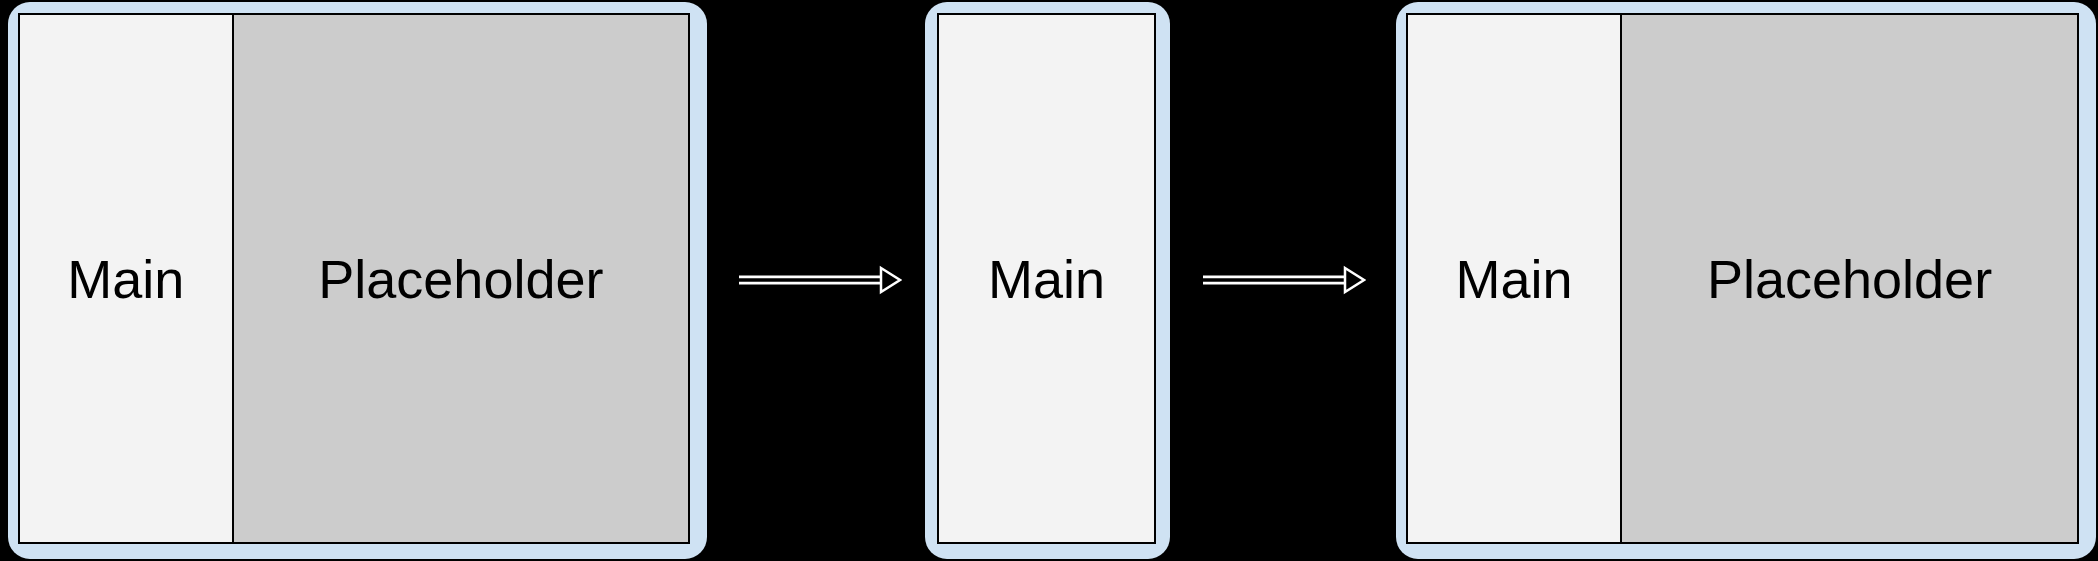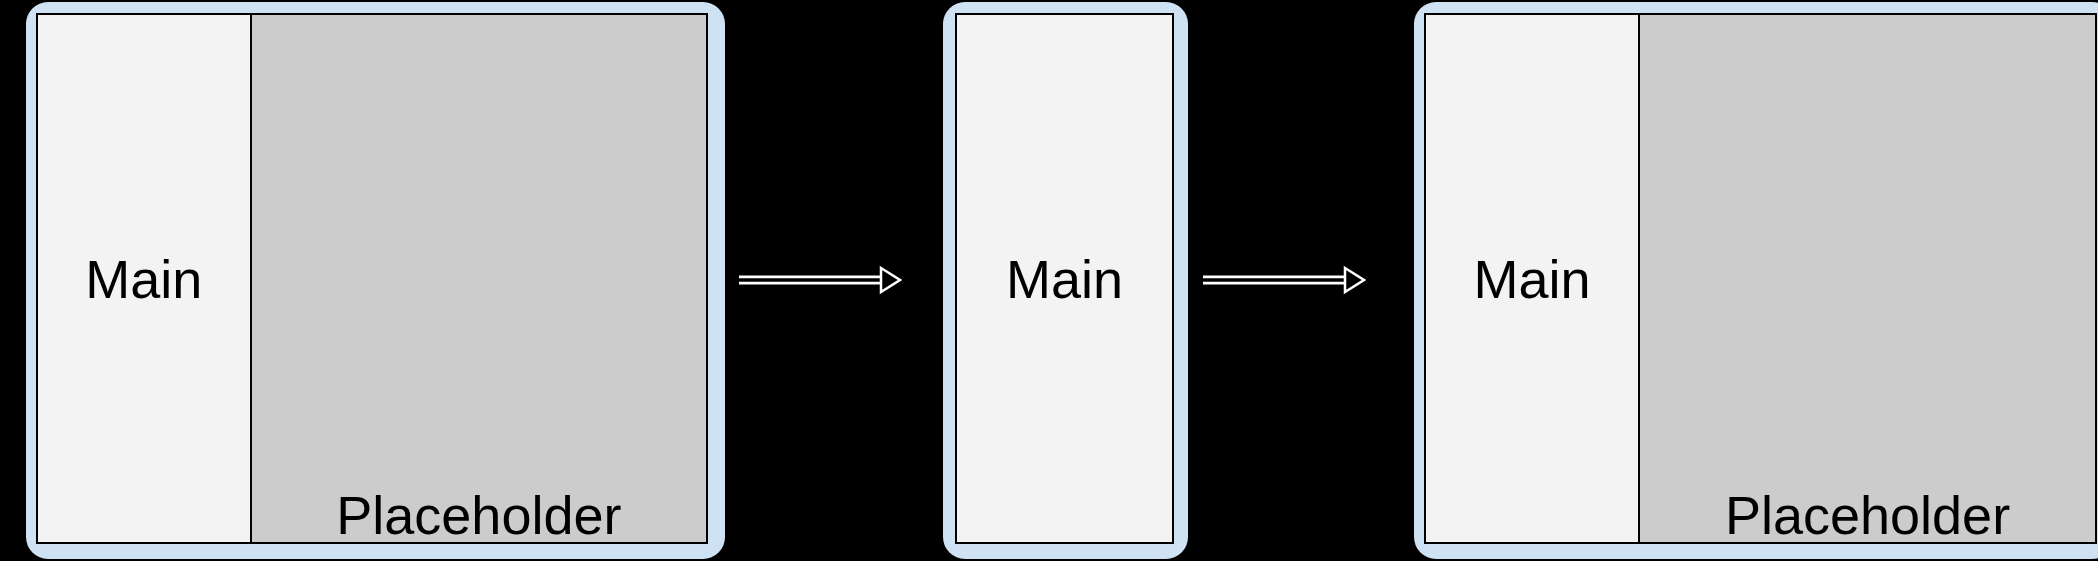--- a/index.html
+++ b/index.html
@@ -22,21 +22,20 @@
   .stage {
     position: relative;
     width: 2098px; height: 561px;
     background: var(--background, #000);
   }
   .device {
     position: absolute;
     top: 2px; height: 557px;
     background: var(--device-frame, #cfe2f3);
     border-radius: 22px;
-    margin-left: 18px;
   }
   .device-p1 { left: 8px;    width: 699px; }
   .device-p2 { left: 925px;  width: 245px; }
   .device-p3 { left: 1396px; width: 700px; }
   .screen {
     position: absolute;
     left: 10px; right: 17px; top: 11px; bottom: 15px;
     border: 2px solid var(--pane-border, #000);
     display: flex;
     flex-direction: row;
@@ -51,21 +50,20 @@
   }
   .pane-main {
     background: var(--main-pane-bg, #f3f3f3);
     flex: 0 0 32%;
   }
   .pane-main.with-divider { border-right: 2px solid var(--pane-border, #000); }
   .pane-main.full { flex: 1 1 auto; }
   .pane-placeholder {
     background: var(--placeholder-pane-bg, #ccc);
     flex: 1 1 auto;
-    align-items: flex-end;
   }
   .pane-label {
     color: var(--label-text, #000);
     font-size: 54px;
     line-height: 1;
     white-space: nowrap;
   }
   .arrow {
     position: absolute;
     top: 255px;

